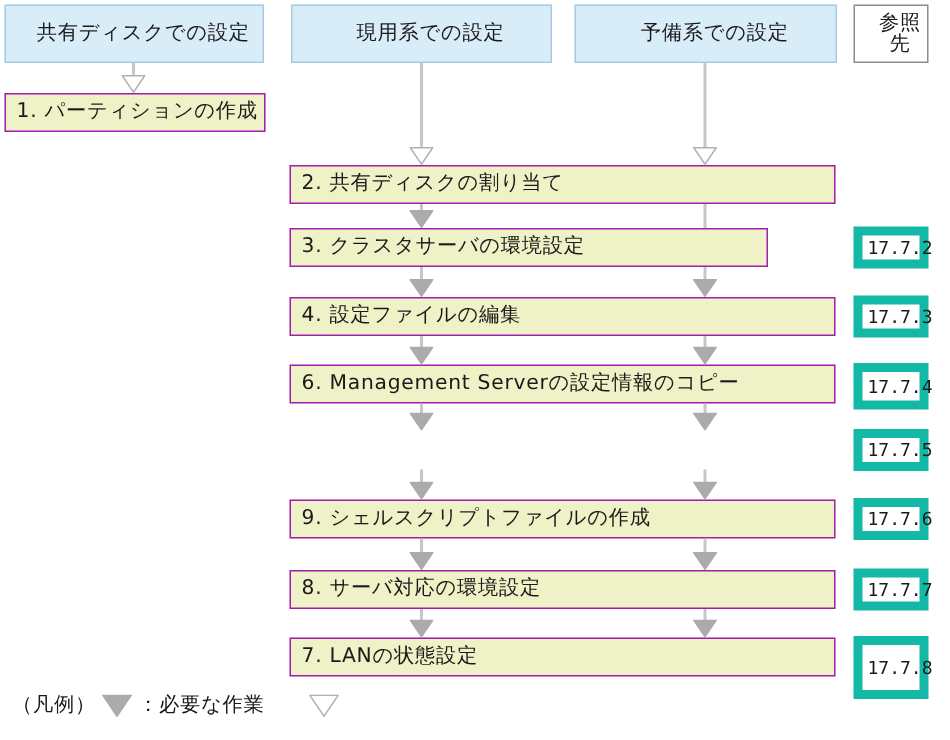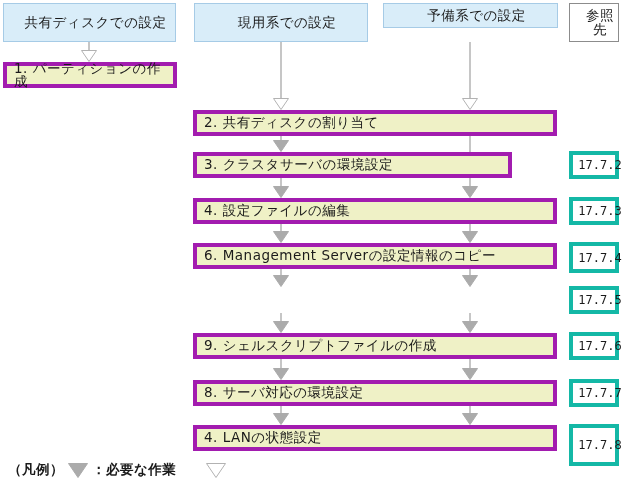--- a/index.html
+++ b/index.html
@@ -3,56 +3,56 @@
 <meta charset="utf-8">
 <style>
   html,body{margin:0;padding:0;background:#ffffff;}
   body{font-family:"DejaVu Sans","Liberation Sans",sans-serif;color:#1a1a1a;}
   .canvas{position:relative;width:633px;height:493px;background:#ffffff;overflow:hidden;}
 
   .box{position:absolute;box-sizing:border-box;display:flex;align-items:center;
        font-size:13.5px;letter-spacing:0.5px;line-height:1;padding-left:12px;}
   .hdr{background:#d9edf9;border:1px solid #a6cbe6;justify-content:center;text-align:center;}
   .refhdr{background:#ffffff;border:1px solid #8c8c8c;justify-content:center;text-align:center;}
-  .task{background:#eff1c6;border:4px solid #a21caf;justify-content:flex-start;padding-left:7px;}
-  .refbox{background:#ffffff;border:4px solid #14b8a6;justify-content:center;
+  .task{background:#eff1c6;border:1px solid #a21caf;justify-content:flex-start;padding-left:7px;}
+  .refbox{background:#ffffff;border:6px solid #14b8a6;justify-content:center;
           font-family:"DejaVu Sans Mono","Liberation Mono",monospace;font-size:12px;letter-spacing:0;}
 
   .arrow{position:absolute;width:16px;}
   .arrow .stem{position:absolute;left:7px;top:0;width:2px;height:calc(100% - 10px);background:#c6c6c6;}
   .arrow svg{position:absolute;left:0;bottom:0;display:block;}
   .arrow.required polygon{fill:#ababab;stroke:#ababab;stroke-width:1;}
   .arrow.optional polygon{fill:#ffffff;stroke:#b2b2b2;stroke-width:1;}
   .vline{position:absolute;width:2px;background:#c6c6c6;}
 
   .legend{position:absolute;left:8px;top:459px;height:22px;display:flex;align-items:center;
-          font-size:13.5px;letter-spacing:0.5px;font-weight:bold;}
+          font-size:13.5px;letter-spacing:0.5px;}
   .legend .lg-required polygon{fill:#ababab;stroke:#ababab;}
   .legend .lg-optional polygon{fill:#ffffff;stroke:#b2b2b2;}
   .legend svg{display:block;margin:0 4px;}
   .legend .gap{width:26px;}
 </style>
 </head>
 <body>
 
 <div class="canvas">
 
   <div class="box hdr" style="left:3px;top:3px;width:173px;height:39px">共有ディスクでの設定</div>
   <div class="box hdr" style="left:194px;top:3px;width:174px;height:39px">現用系での設定</div>
-  <div class="box hdr" style="left:383px;top:3px;width:175px;height:25px">予備系での設定</div>
+  <div class="box hdr" style="left:383px;top:3px;width:175px;height:39px">予備系での設定</div>
   <div class="box refhdr" style="left:569px;top:3px;width:50px;height:39px">参照先</div>
 
   <div class="box task" style="left:3px;top:62px;width:174px;height:26px">1. パーティションの作成</div>
   <div class="box task" style="left:193px;top:110px;width:364px;height:26px">2. 共有ディスクの割り当て</div>
   <div class="box task" style="left:193px;top:152px;width:319px;height:26px">3. クラスタサーバの環境設定</div>
   <div class="box task" style="left:193px;top:198px;width:364px;height:26px">4. 設定ファイルの編集</div>
   <div class="box task" style="left:193px;top:243px;width:364px;height:26px">6. Management Serverの設定情報のコピー</div>
   <div class="box task" style="left:193px;top:333px;width:364px;height:26px">9. シェルスクリプトファイルの作成</div>
   <div class="box task" style="left:193px;top:380px;width:364px;height:26px">8. サーバ対応の環境設定</div>
-  <div class="box task" style="left:193px;top:425px;width:364px;height:26px">4. LANの状態設定</div>
+  <div class="box task" style="left:193px;top:425px;width:364px;height:26px">7. LANの状態設定</div>
 
   <div class="box refbox" style="left:569px;top:151px;width:50px;height:28px">17.7.2</div>
   <div class="box refbox" style="left:569px;top:197px;width:50px;height:28px">17.7.3</div>
   <div class="box refbox" style="left:569px;top:242px;width:50px;height:31px">17.7.4</div>
   <div class="box refbox" style="left:569px;top:286px;width:50px;height:28px">17.7.5</div>
   <div class="box refbox" style="left:569px;top:332px;width:50px;height:28px">17.7.6</div>
   <div class="box refbox" style="left:569px;top:379px;width:50px;height:28px">17.7.7</div>
   <div class="box refbox" style="left:569px;top:424px;width:50px;height:42px">17.7.8</div>
 
   <div class="arrow optional" style="left:81px;top:42px;height:20px">

